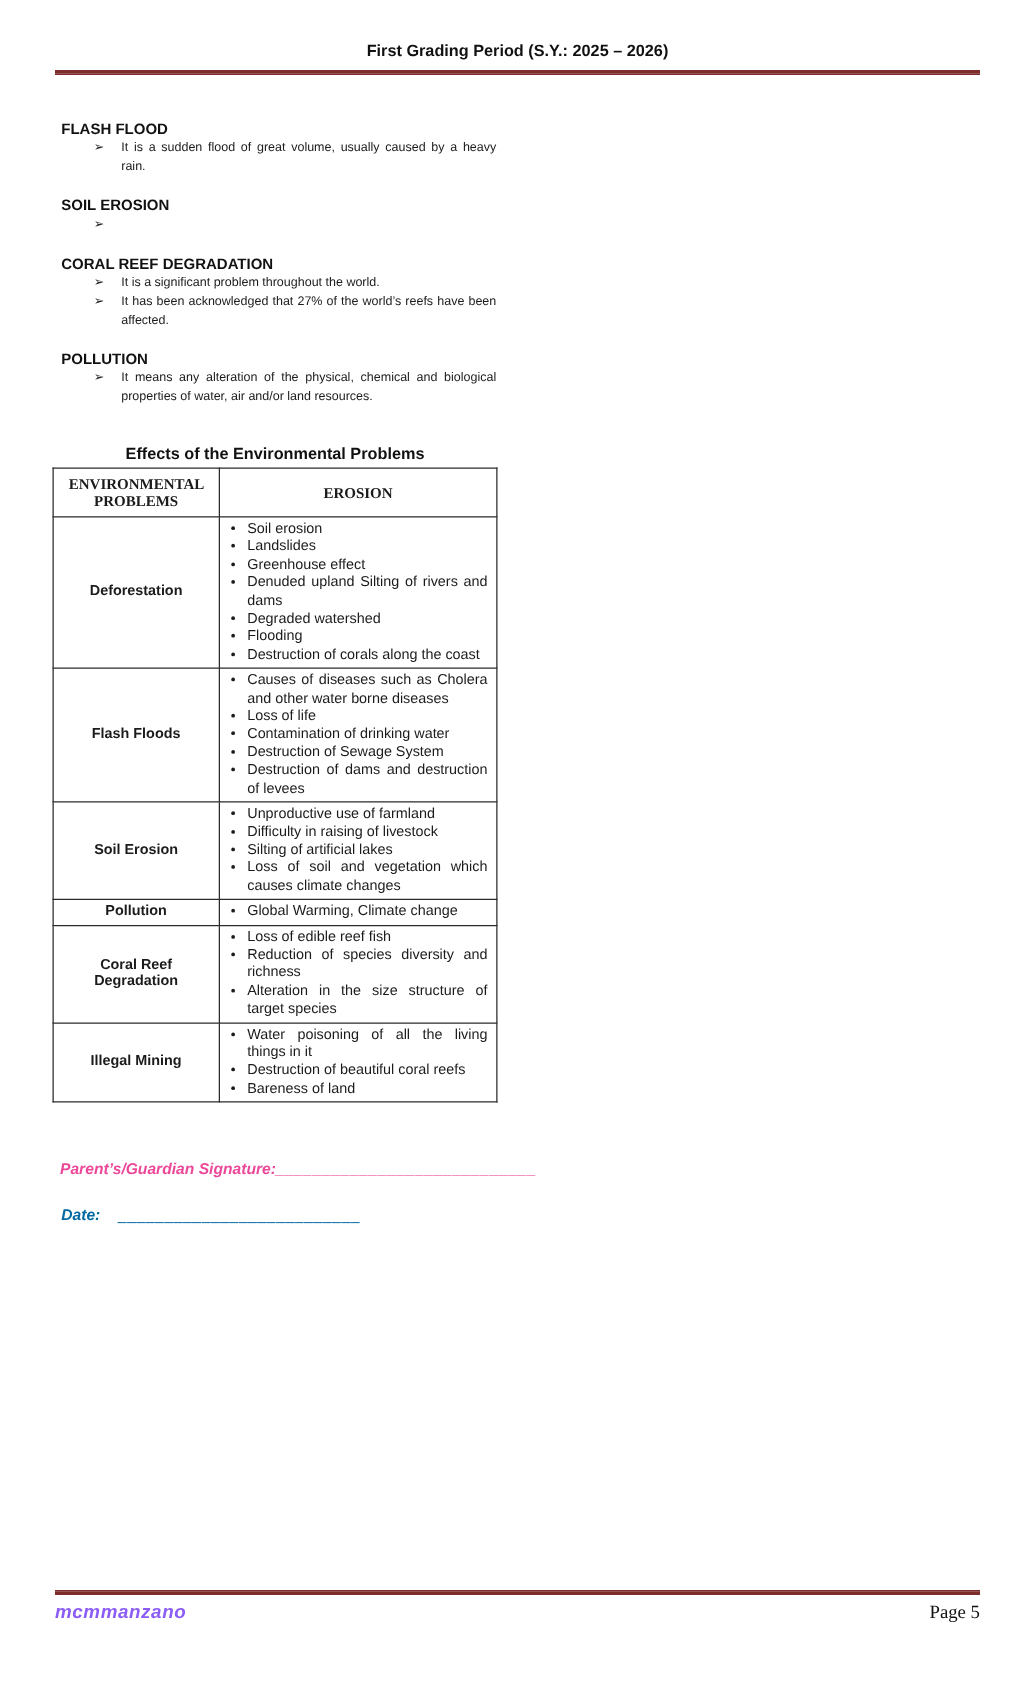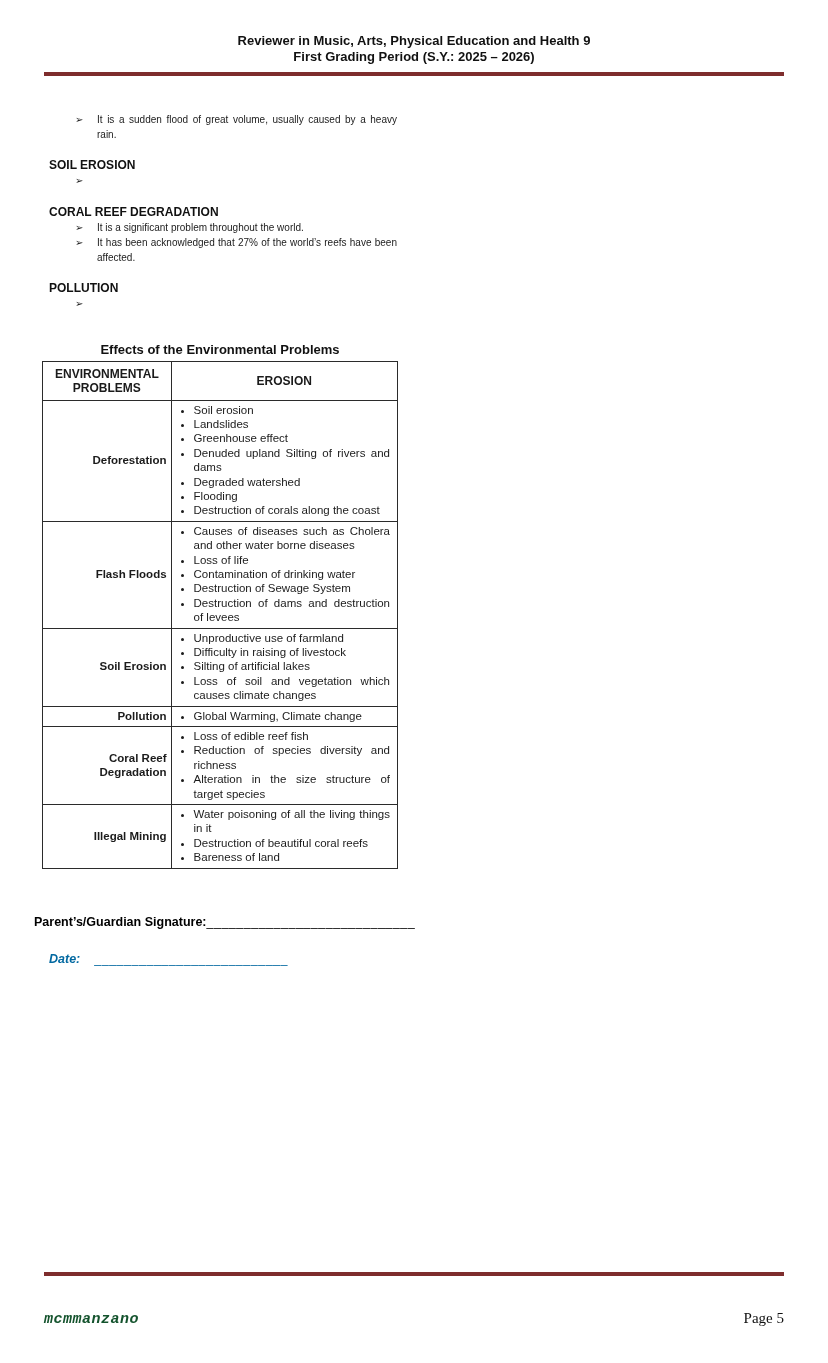--- a/index.html
+++ b/index.html
@@ -18,50 +18,50 @@
   .topic { margin-bottom:16px; }
   .topic h3 { font-size:12px; font-weight:bold; color:#111; margin-bottom:2px; }
   .point { display:flex; padding-left:26px; margin-top:1px; }
   .arrow { width:22px; flex:0 0 22px; font-size:10px; line-height:14.5px; color:#222; }
   .ptext { flex:1; font-size:10px; line-height:14.5px; text-align:justify; }
 
   .table-wrap { margin-top:30px; }
   .table-title { width:356px; margin-left:42px; text-align:center; font-weight:bold; font-size:13px; margin-bottom:4px; color:#111; }
   table.effects-table { margin-left:42px; width:356px; border-collapse:collapse; }
   .effects-table th, .effects-table td { border:1.3px solid #2b2b2b; }
-  .effects-table th { font-size:12px; font-weight:bold; text-align:center; padding:5px 12px; line-height:14px; }
+  .effects-table th { font-size:12px; font-weight:bold; text-align:center; padding:5px 12px; line-height:14px;font-family:Liberation Serif, serif; }
   .effects-table th.col-problems { width:116px; }
-  td.problem-cell { width:116px; text-align:right; vertical-align:middle; font-weight:bold; font-size:11.5px; line-height:13.5px; padding:2px 4px; }
+  td.problem-cell { width:116px; text-align:center; vertical-align:middle; font-weight:bold; font-size:11.5px; line-height:13.5px; padding:2px 4px; }
   td.effects-cell { vertical-align:top; padding:2px 5px 3px 5px; }
   td.effects-cell ul { list-style:disc; margin:0; padding-left:17px; }
   td.effects-cell li { font-size:11.5px; line-height:14.4px; text-align:justify; padding-right:2px; }
 
-  .signature-row { margin-left:34px; margin-top:46px; font-size:12.5px; font-weight:bold; color:#000000; }
+  .signature-row { margin-left:48px; margin-top:46px; font-size:12.5px; font-weight:bold; color:#ec4899;font-style:italic; }
   .signature-row .uline { font-weight:normal; letter-spacing:.5px; }
   .date-row { margin-left:49px; margin-top:23px; font-size:12.5px; font-weight:bold; font-style:italic; color:#0369a1; }
   .date-row .uline { margin-left:14px; font-style:normal; font-weight:normal; letter-spacing:.5px; }
 
   .page-footer { position:absolute; left:44px; right:44px; top:1272px; }
   .rule-bottom { height:3px; border-top:1.3px solid #7e2d2d; border-bottom:3.5px solid #7e2d2d; }
   .footer-row { display:flex; justify-content:space-between; align-items:baseline; margin-top:5px; }
-  .author { font-family:Liberation Mono, monospace; font-style:italic; font-weight:bold; font-size:15px; letter-spacing:.5px; color:#14532d;margin-top:30px; }
+  .author { font-family:Liberation Sans, sans-serif; font-style:italic; font-weight:bold; font-size:15px; letter-spacing:.5px; color:#8b5cf6; }
   .page-num { font-family:"Liberation Serif", serif; font-size:15px; color:#111; }
 </style>
 </head>
 <body>
 
 <header class="page-header">
-  <div class="hdr-line">Reviewer in Music, Arts, Physical Education and Health 9</div>
   <div class="hdr-line">First Grading Period (S.Y.: 2025 – 2026)</div>
 </header>
 <div class="rule-top"></div>
 
 <main class="content">
 
   <section class="topic">
+    <h3>FLASH FLOOD</h3>
     <div class="point">
       <span class="arrow">➢</span>
       <span class="ptext">It is a sudden flood of great volume, usually caused by a heavy rain.</span>
     </div>
   </section>
 
   <section class="topic">
     <h3>SOIL EROSION</h3>
     <div class="point">
       <span class="arrow">➢</span>
@@ -77,20 +77,21 @@
     <div class="point">
       <span class="arrow">➢</span>
       <span class="ptext">It has been acknowledged that 27% of the world’s reefs have been affected.</span>
     </div>
   </section>
 
   <section class="topic">
     <h3>POLLUTION</h3>
     <div class="point">
       <span class="arrow">➢</span>
+      <span class="ptext">It means any alteration of the physical, chemical and biological properties of water, air and/or land resources.</span>
     </div>
   </section>
 
 </main>
 
 <div class="table-wrap">
   <div class="table-title">Effects of the Environmental Problems</div>
   <table class="effects-table">
     <thead>
       <tr>

